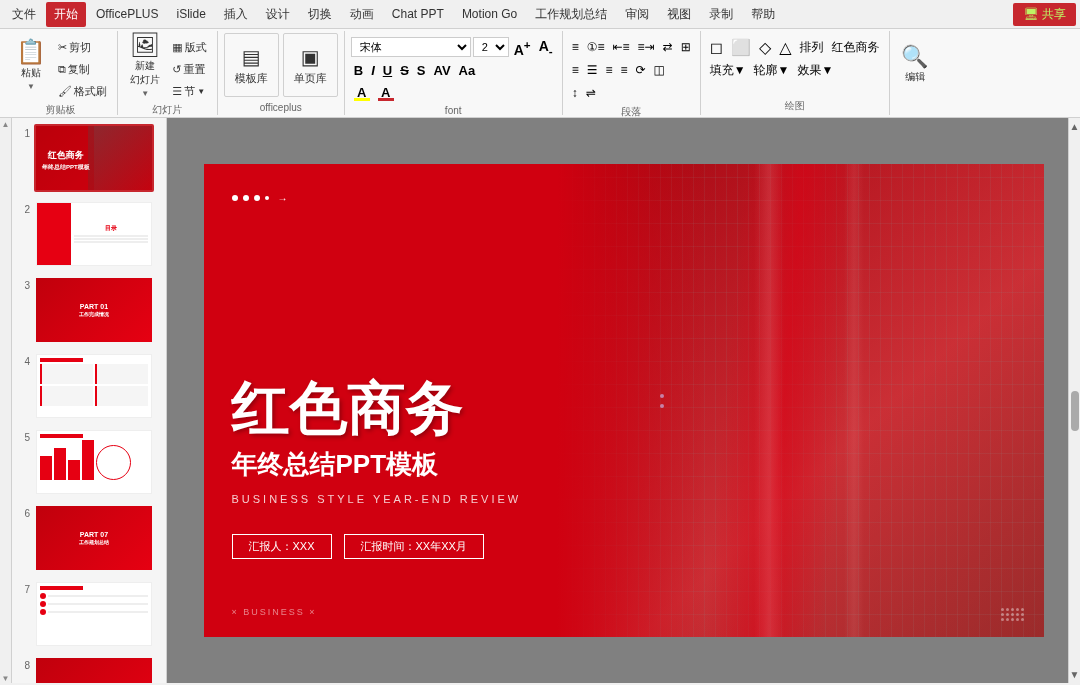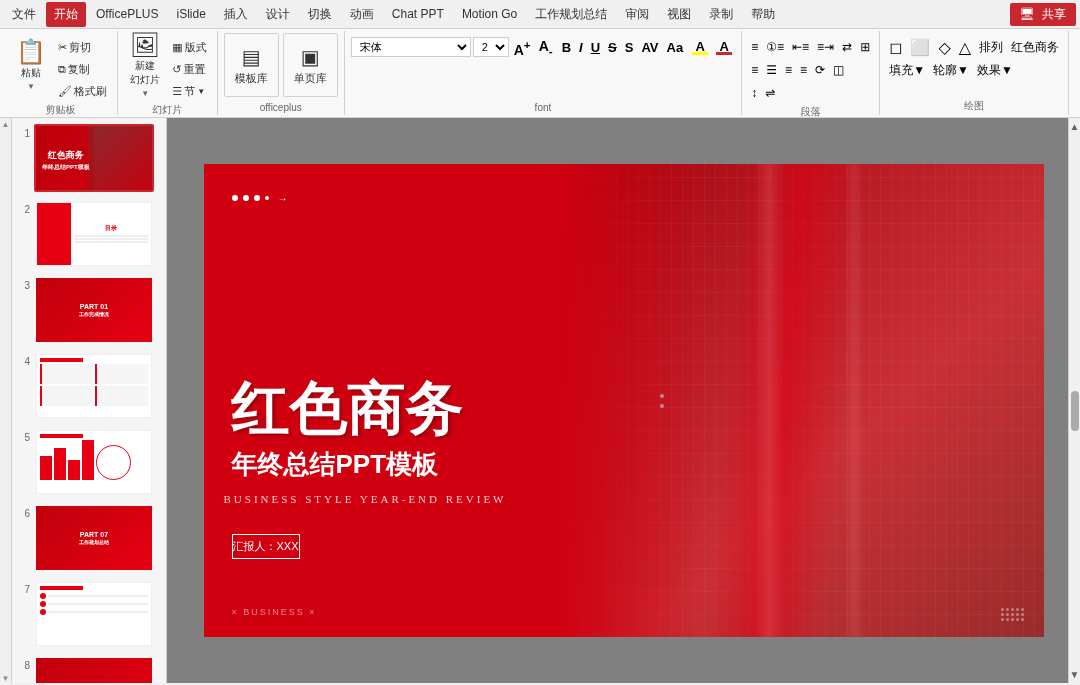--- a/index.html
+++ b/index.html
@@ -9,22 +9,22 @@
     .menu-bar {
       display: flex; align-items: center; background: #f0f0f0; height: 29px;
       border-bottom: 1px solid #d0d0d0; padding: 0 4px; gap: 2px;
     }
     .menu-item {
       padding: 4px 8px; cursor: pointer; font-size: 12px; color: #333;
       border-radius: 2px; white-space: nowrap;
     }
     .menu-item.active { background: #c7272e; color: white; }
     .share-btn {
-      margin-left: auto; background: #c7272e; color: #ffffff; padding: 3px 10px;
-      border-radius: 2px; font-size: 12px; cursor: pointer; display: flex; align-items: center; gap: 3px; font-family: Liberation Mono, monospace;
+      margin-left: auto; background: #c7272e; color: #bef264; padding: 3px 10px;
+      border-radius: 2px; font-size: 12px; cursor: pointer; display: flex; align-items: center; gap: 3px;
     }
 
     
     .ribbon {
       background: #f8f8f8; border-bottom: 1px solid #d0d0d0;
       display: flex; flex-direction: column;
     }
     .ribbon-content {
       display: flex; align-items: stretch; padding: 2px 4px; gap: 0; height: 88px;
     }
@@ -129,29 +129,29 @@
       font-family: 'Microsoft YaHei', '微软雅黑', Arial, sans-serif;
       text-shadow: 2px 2px 4px rgba(0,0,0,0.3);
       line-height: 1;
     }
     .slide-title-sub {
       position: absolute; bottom: 155px; left: 28px;
       font-size: 26px; font-weight: bold; color: white;
       font-family: 'Microsoft YaHei', '微软雅黑', Arial, sans-serif;
     }
     .slide-title-eng {
-      position: absolute; bottom: 132px; left: 20px;
-      font-size: 11px; color: rgba(255,255,255,0.8); letter-spacing: 3px; font-family: Liberation Serif, serif;
+      position: absolute; bottom: 132px; left: 28px;
+      font-size: 11px; color: rgba(255,255,255,0.8); letter-spacing: 3px;
     }
     .slide-badges {
       position: absolute; bottom: 78px; left: 28px;
       display: flex; gap: 12px;
     }
     .slide-badge {
-      border: 1.5px solid white; padding: 4px 0;
+      border: 1.5px solid white; padding: 4px 16px;
       color: white; font-size: 11px;
     }
     .slide-bottom-text {
       position: absolute; bottom: 20px; left: 28px;
       color: rgba(255,255,255,0.5); font-size: 9px; letter-spacing: 2px;
     }
     .slide-bottom-dots {
       position: absolute; bottom: 16px; right: 20px;
       display: grid; grid-template-columns: repeat(5,1fr); gap: 2px;
     }
@@ -252,21 +252,21 @@
         </div>
         <div class="ribbon-btn-large" style="border:1px solid #d0d0d0;padding:4px 10px;font-size:11px;height:64px;flex-direction:column;justify-content:center;">
           <span style="font-size:20px;">▣</span>
           <span>单页库</span>
         </div>
       </div>
       <div class="ribbon-group-label">officeplus</div>
     </div>
 
     <div class="ribbon-group">
-      <div class="ribbon-group-tools" style="gap:3px;padding-top:4px;">
+      <div class="ribbon-group-tools" style="flex-direction:column;gap:3px;padding-top:4px;">
         <div class="font-row">
           <select class="font-select">
             <option>宋体</option>
           </select>
           <select class="font-size-select">
             <option>24</option>
           </select>
           <button class="font-btn" style="font-size:14px;">A<sup>+</sup></button>
           <button class="font-btn" style="font-size:14px;">A<sub>-</sub></button>
         </div>
@@ -505,20 +505,21 @@
       </div>
 
       <div class="slide-title-main">红色商务</div>
 
       <div class="slide-title-sub">年终总结PPT模板</div>
 
       <div class="slide-title-eng">BUSINESS STYLE YEAR-END REVIEW</div>
 
       <div class="slide-badges">
         <div class="slide-badge">汇报人：XXX</div>
+        <div class="slide-badge">汇报时间：XX年XX月</div>
       </div>
 
       <div class="slide-bottom-text">× BUSINESS ×</div>
 
       <div class="slide-bottom-dots">
         <div class="bdot"></div>
           <div class="bdot"></div>
           <div class="bdot"></div>
           <div class="bdot"></div>
           <div class="bdot"></div>

